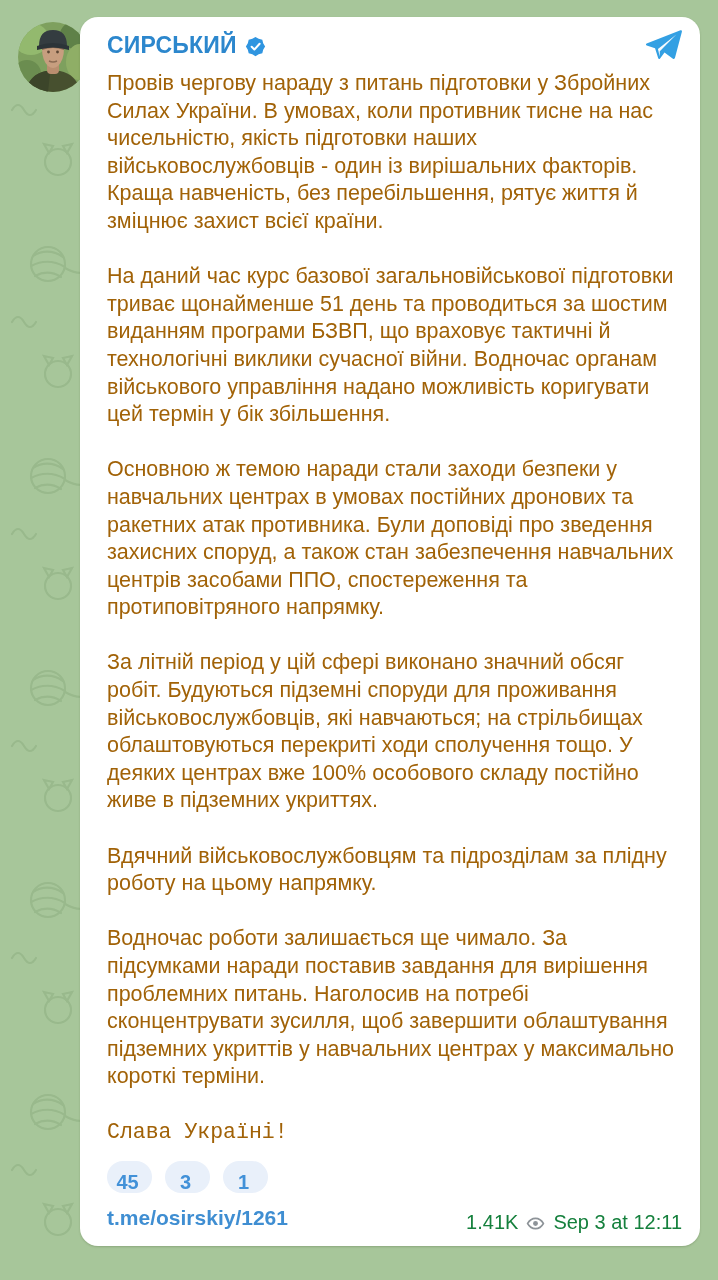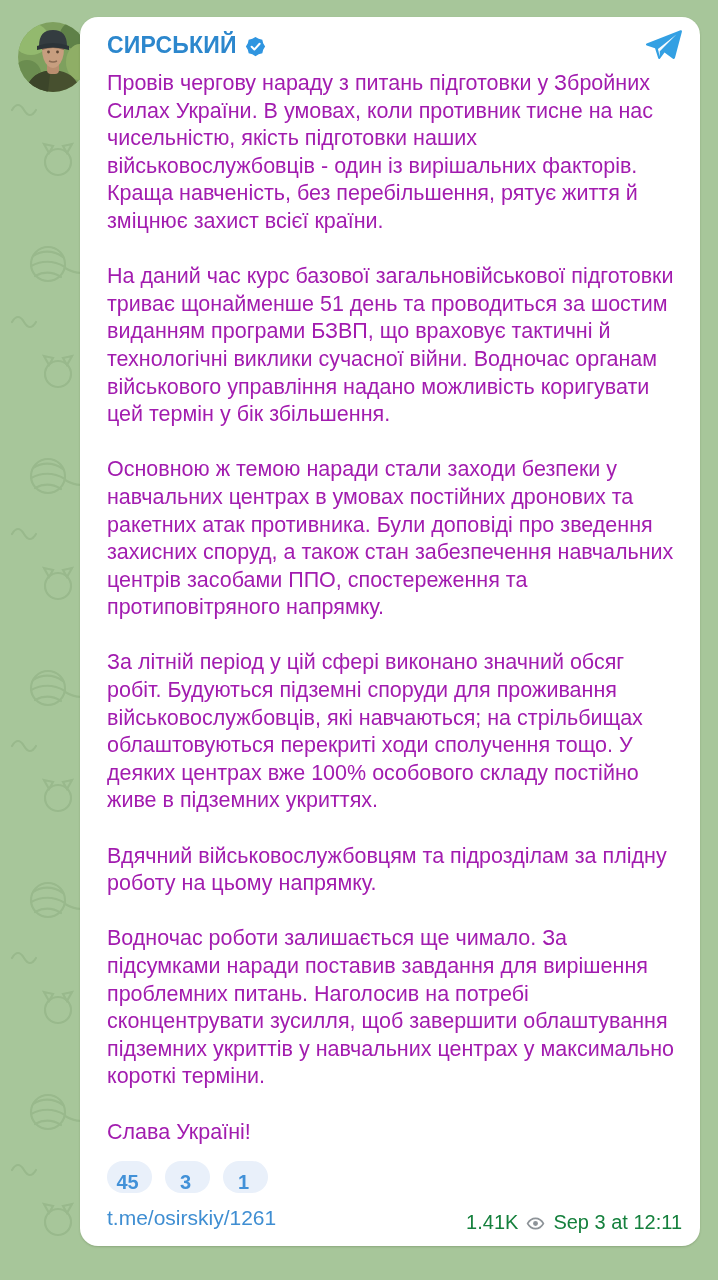--- a/index.html
+++ b/index.html
@@ -20,35 +20,35 @@
     background:#ffffff;border-radius:18px;
     padding:12px 18px 14px 27px;box-sizing:border-box;
     box-shadow:0 1px 2px rgba(62,84,45,.25);
   }
   .header-row{display:flex;align-items:center;height:32px;}
   .channel-name{
     color:#2c87cd;font-weight:bold;font-size:23px;letter-spacing:.2px;cursor:pointer;
   }
   .verified{width:21px;height:21px;margin-left:8px;margin-top:2px;}
   .plane{margin-left:auto;width:37px;height:33px;cursor:pointer;}
-  .msg{margin-top:9px;font-size:21.5px;line-height:27.6px;color:#a21caf;}
+  .msg{margin-top:9px;font-size:21.5px;line-height:27.6px;color:#a16207;}
   .msg p{margin:0 0 27.6px 0;}
-  .msg p:last-child{margin-bottom:15px;}
+  .msg p:last-child{margin-bottom:15px;font-family:Liberation Mono, monospace;}
   .reactions{display:flex;gap:13px;margin-top:14px;}
   .reaction-pill{
     display:flex;align-items:center;gap:6px;
     background:#e9f0fa;border:none;border-radius:16px;
     height:32px;padding:4px 13px 4px 9px;box-sizing:border-box;
     font-family:inherit;font-size:20px;font-weight:bold;color:#4291d8;
     cursor:pointer;
     flex-direction:column;
   }
   .reaction-pill svg{width:23px;height:23px;display:block;}
   .footer-row{display:flex;align-items:center;margin-top:11px;height:28px;}
-  .post-link{color:#3f8ed2;font-size:21px;text-decoration:none;cursor:pointer;}
+  .post-link{color:#3f8ed2;font-size:21px;text-decoration:none;cursor:pointer;font-weight:bold;}
   .meta{margin-left:auto;display:flex;align-items:center;gap:8px;color:#15803d;font-size:20px;margin-top:9px;}
   .eye{width:19px;height:19px;margin-top:1px;}
 </style>
 </head>
 <body>
 
 <div>
   <svg class="pattern-layer" xmlns="http://www.w3.org/2000/svg">
     <defs>
       <pattern id="doodles" width="200" height="212" patternUnits="userSpaceOnUse">

